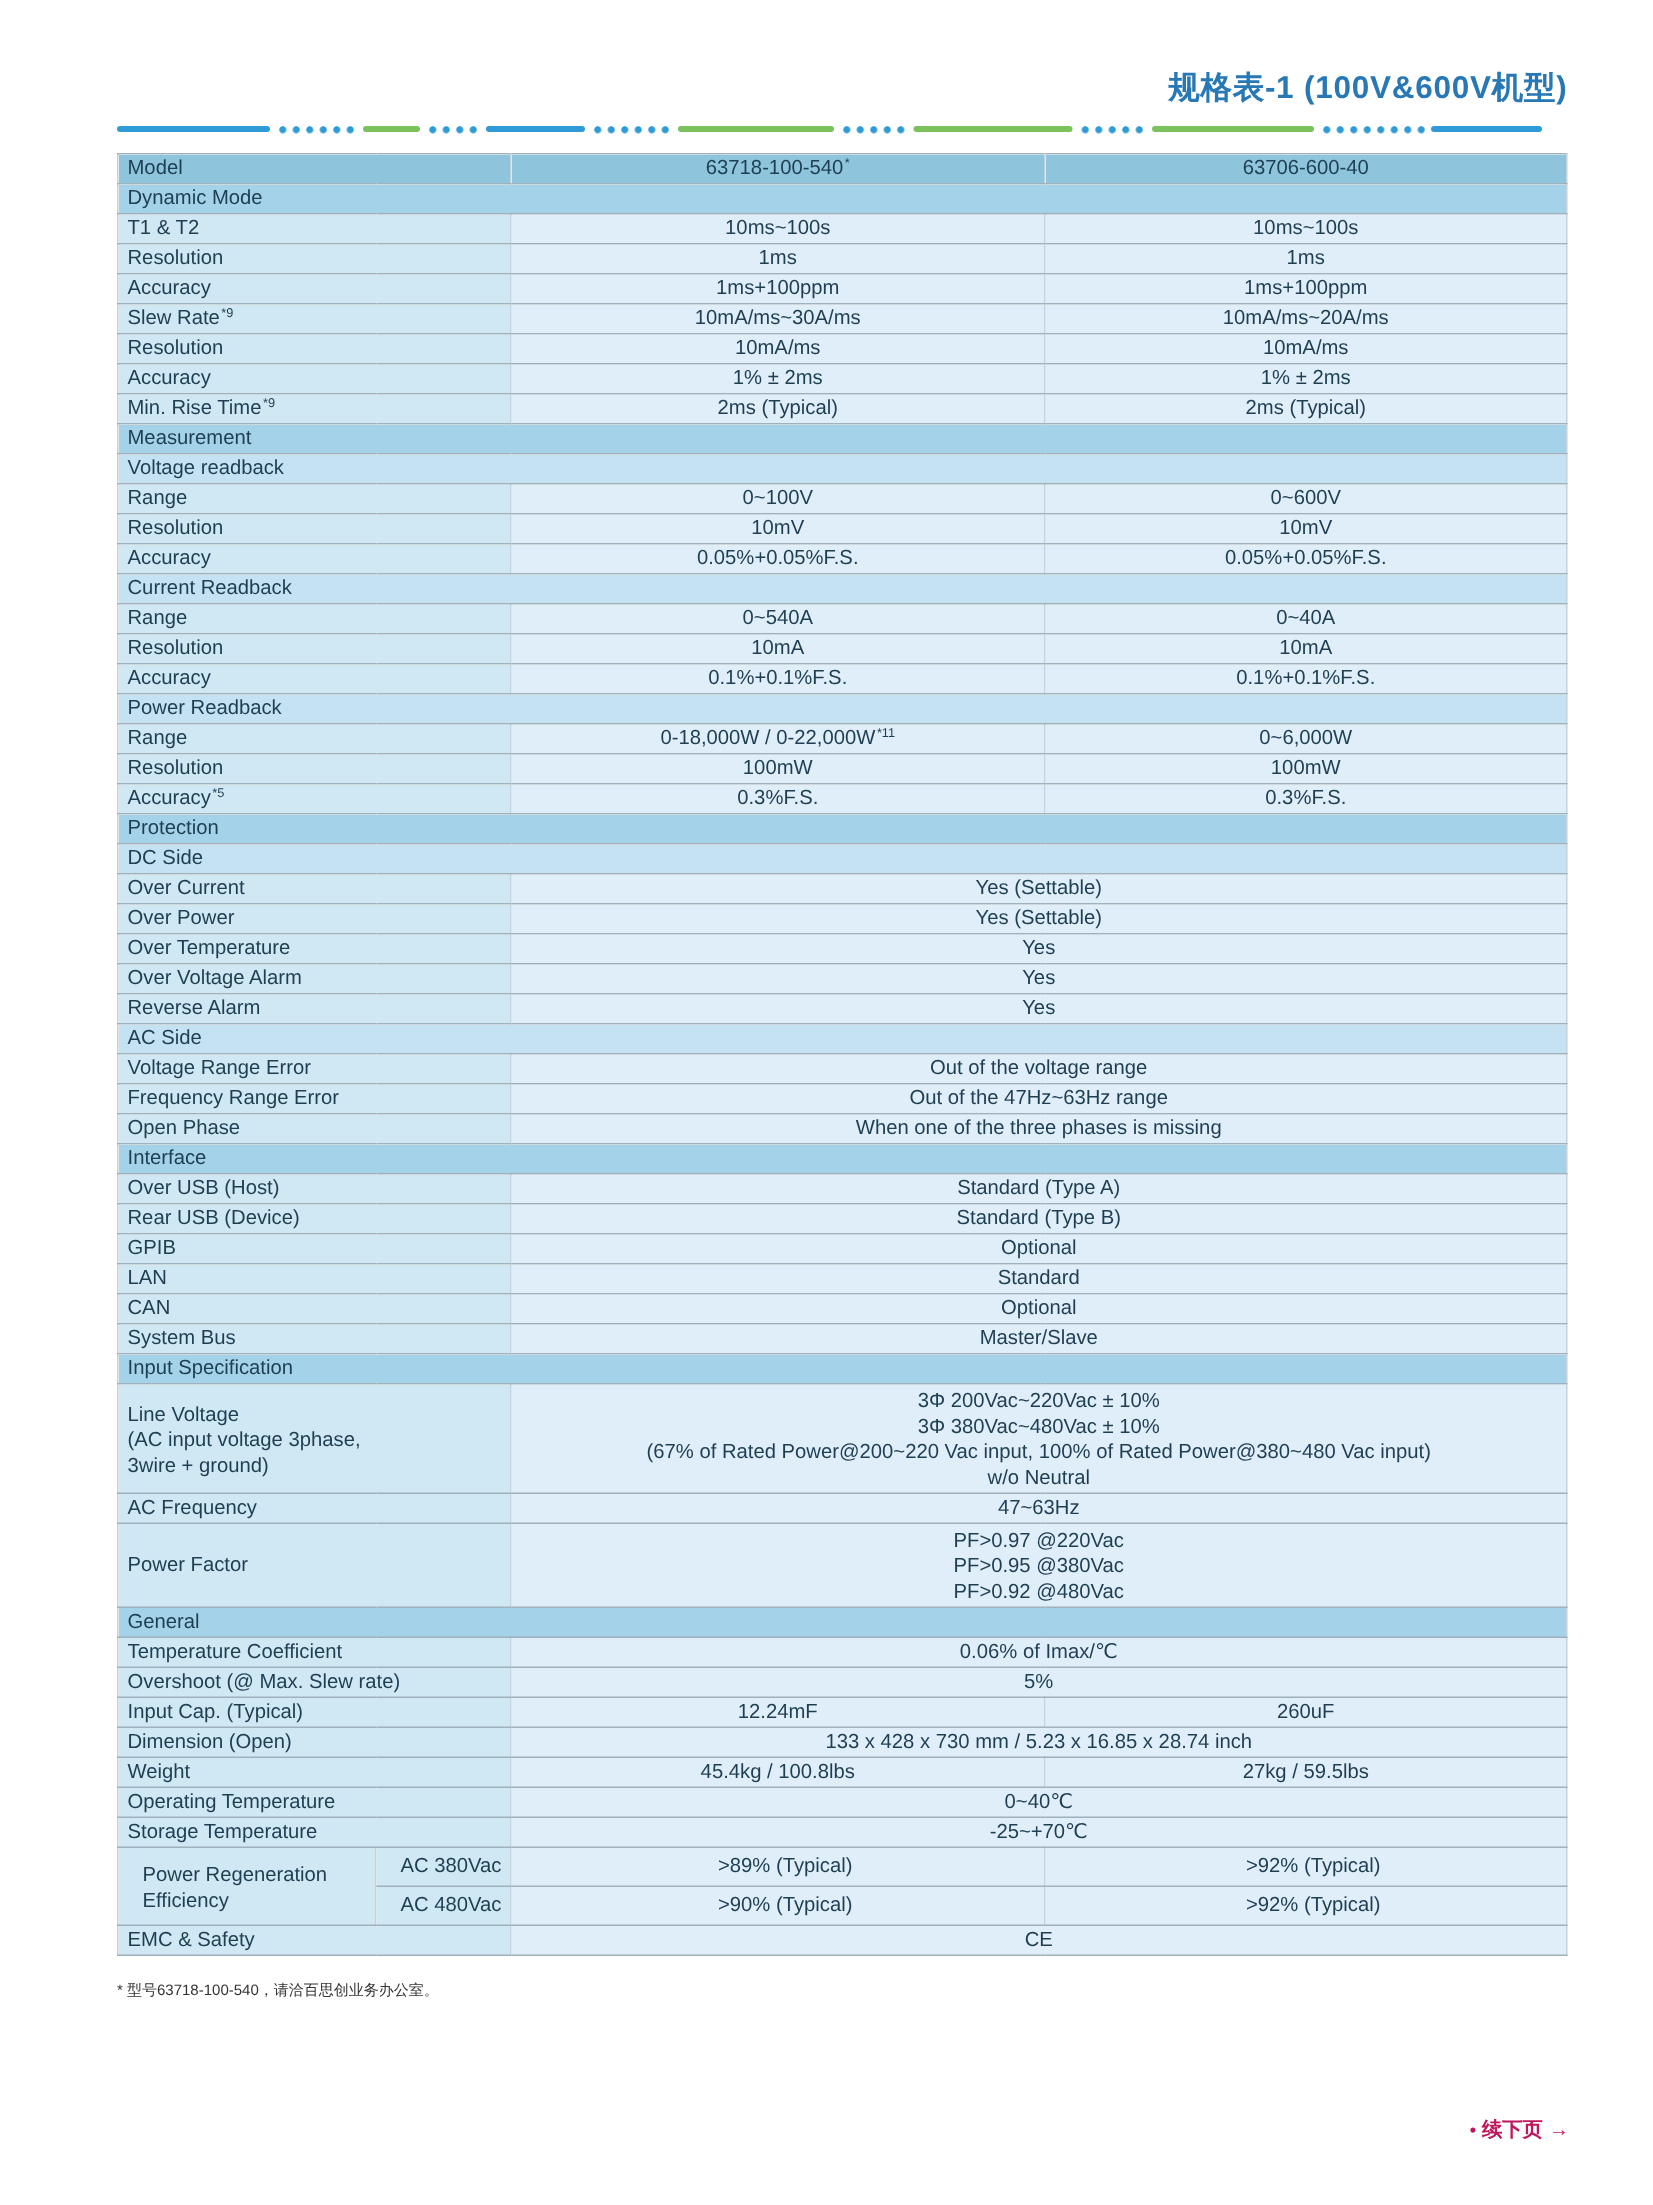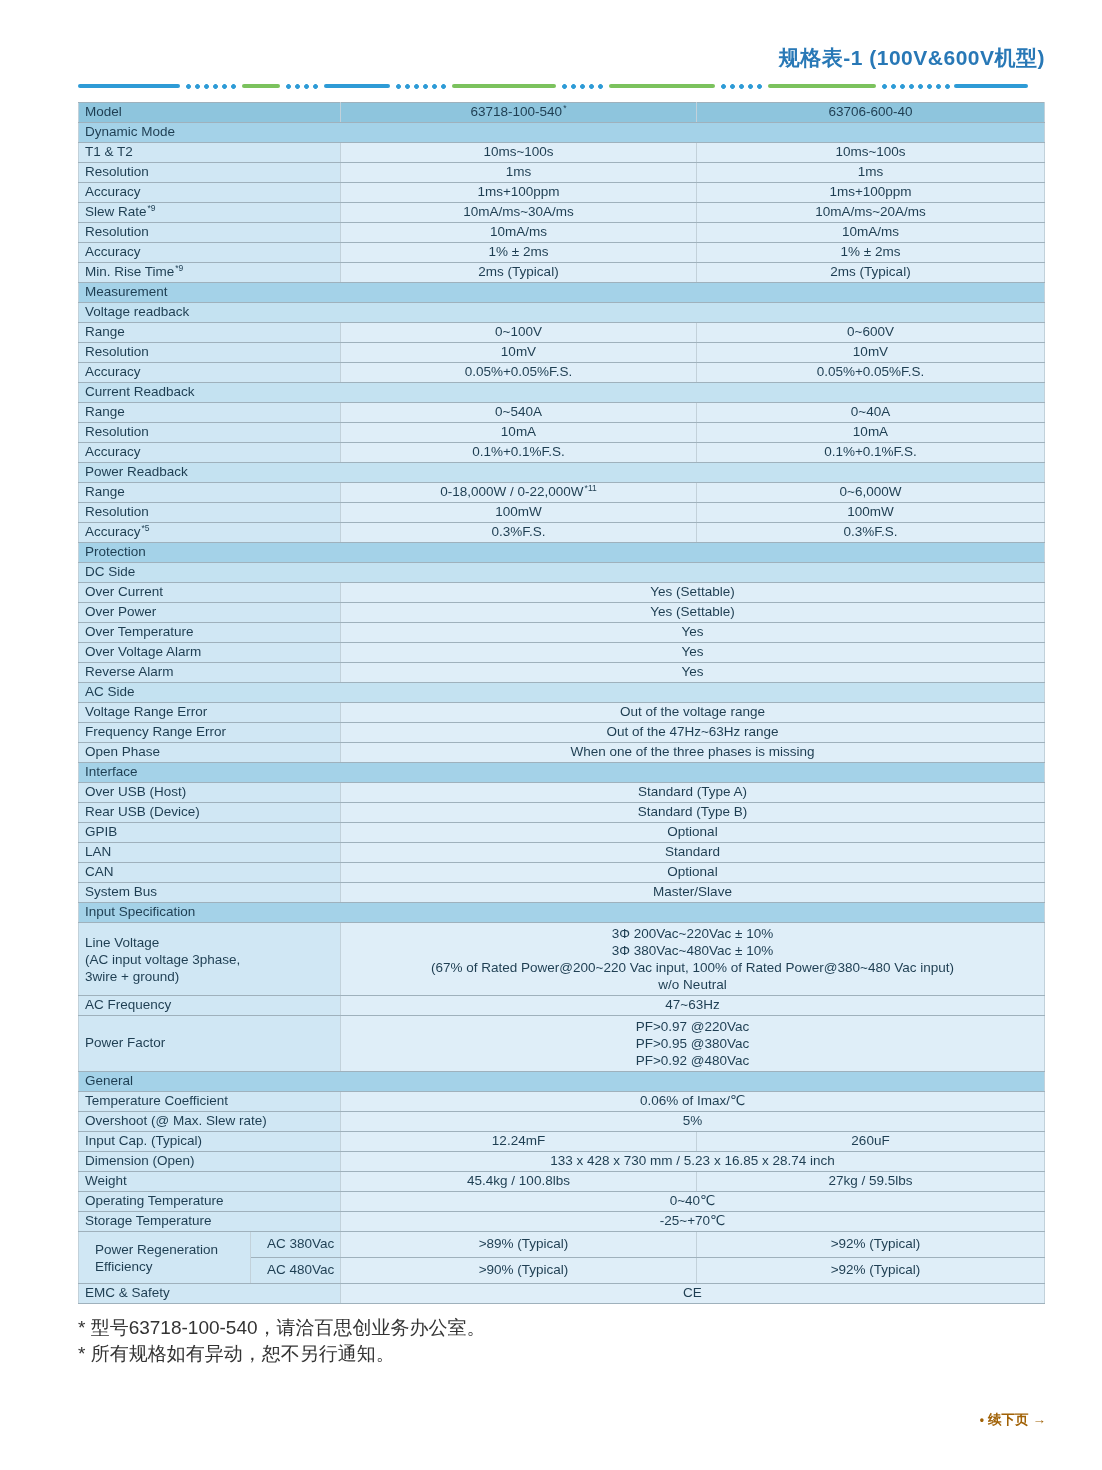--- a/index.html
+++ b/index.html
@@ -38,24 +38,24 @@
   td.label{background:var(--c-label,#d0e7f4);text-align:left;}
   td.val{background:var(--c-val,#dfeef8);text-align:center;}
   tr.row-model td{background:var(--c-model,#8ec5dd);}
   tr.row-sec td{background:var(--c-sec,#a4d2e8);}
   tr.row-sub td{background:var(--c-sub,#c4e2f1);}
   tr.row-m1 td{height:auto;padding-top:2px;padding-bottom:2px;}
   tr.row-m1 td div{line-height:17px;}
   tr.row-eff td{height:25px;padding-left:16px;}
   tr.row-e1 td.label div{line-height:17px;}
   sup{font-size:8.5px;vertical-align:super;line-height:0;margin-left:1px;}
-  .footnotes{margin-top:11px;font-size:19px;color:var(--c-foot,#333333);}
+  .footnotes{margin-top:11px;font-size:10px;color:var(--c-foot,#333333);}
   .footnotes div{line-height:26px;}
   .continuation{
-    position:absolute;right:56px;top:1411px;font-size:13.5px;font-weight:bold;color:#a16207;
+    position:absolute;right:56px;top:1411px;font-size:13.5px;font-weight:bold;color:#be185d;
   }
   .continuation .arrow{font-weight:bold;margin-left:4px;}
   .continuation .bullet{font-size:12px;margin-right:4px;}
 </style>
 </head>
 <body>
 
 <div class="content">
 
   <h1 class="page-title">规格表-1 (100V&amp;600V机型)</h1>
@@ -329,18 +329,17 @@
         </tr>
         <tr class="row-d1">
           <td class="label" colspan="2">EMC &amp; Safety</td>
           <td class="val" colspan="2">CE</td>
         </tr>
       </tbody>
   </table>
 
   <div class="footnotes">
     <div>* 型号63718-100-540，请洽百思创业务办公室。</div>
-    <div>* 所有规格如有异动，恕不另行通知。</div>
   </div>
 
 </div>
 
 <div class="continuation"><span class="bullet">•</span><span>续下页</span><span class="arrow">→</span></div>
 
 </body></html>

